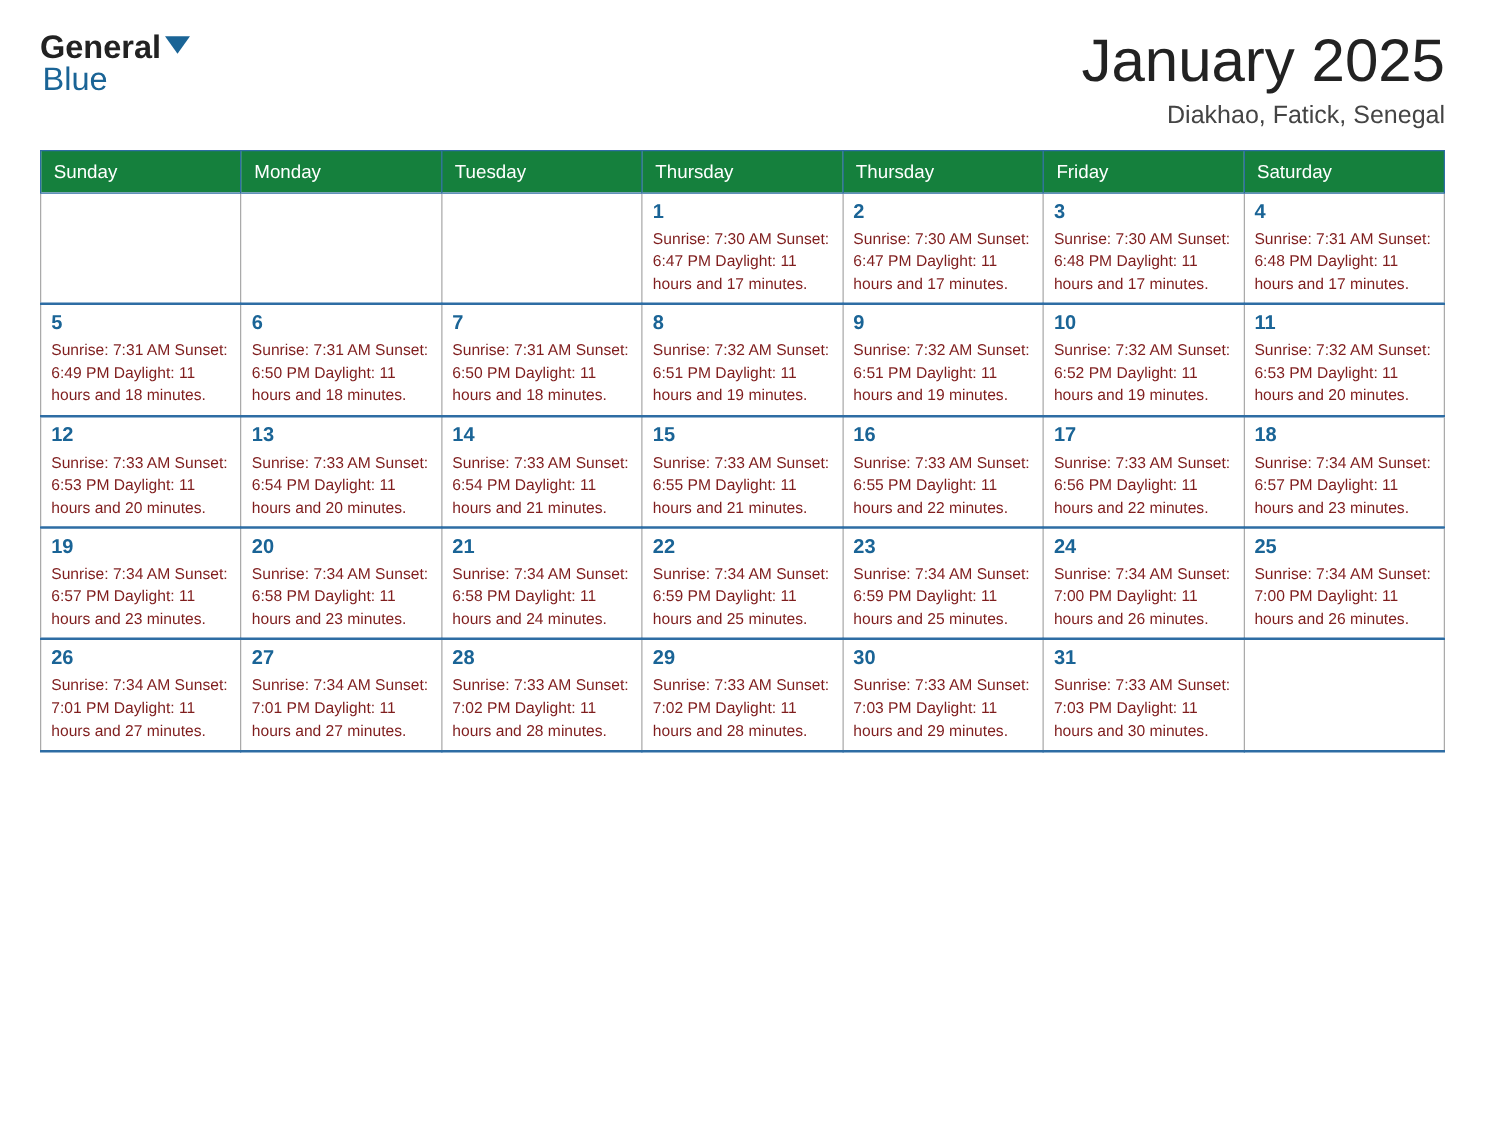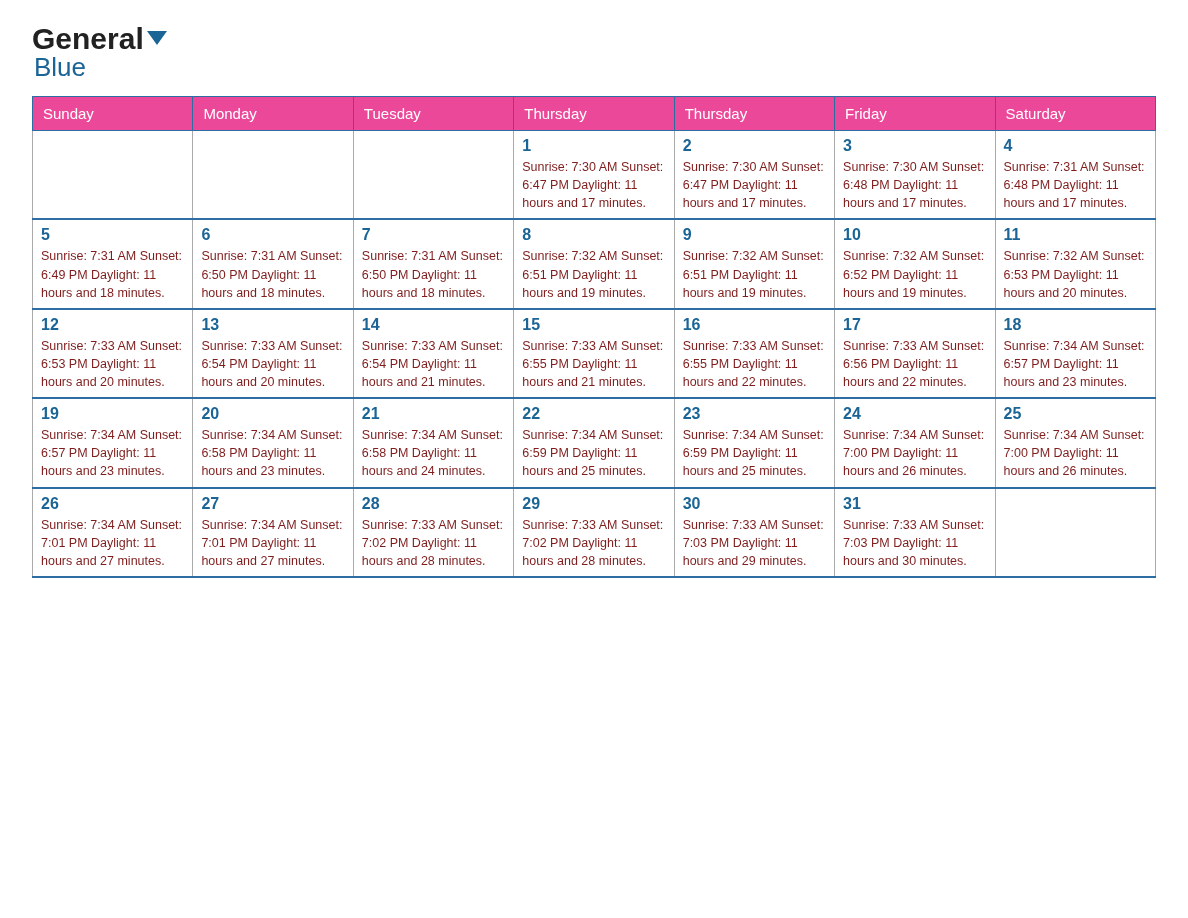--- a/index.html
+++ b/index.html
@@ -15,21 +15,21 @@
       justify-content: space-between;
       align-items: flex-start;
       margin-bottom: 16px;
     }
     .logo {
       display: flex;
       flex-direction: column;
       line-height: 1;
     }
     .logo-text-general {
-      font-size: 30px;
+      font-size: 26px;
       font-weight: bold;
       color: #222;
       display: flex;
       align-items: center;
     }
     .logo-arrow {
       display: inline-block;
       width: 0;
       height: 0;
       border-left: 10px solid transparent;
@@ -56,21 +56,21 @@
     .calendar-subtitle {
       font-size: 20px;
       color: #444;
       margin-top: 4px;
     }
     .calendar-table {
       width: 100%;
       border-collapse: collapse;
     }
     .calendar-table thead tr th {
-      background-color: #ec4899;
+      background-color: #15803d;
       color: #fff;
       font-size: 15px;
       font-weight: normal;
       padding: 8px 10px;
       border: 1px solid #2e6da4;
       text-align: left;
     }
     .calendar-table tbody tr td {
       border: 1px solid #aaa;
       vertical-align: top;
@@ -102,20 +102,24 @@
 </head>
 <body>
 
 <div class="header-row">
   <div class="logo">
     <div class="logo-text-general">
       <span>General</span>
         <span class="logo-arrow"></span>
     </div>
     <span class="logo-text-blue">Blue</span>
+  </div>
+  <div class="title-block">
+    <div class="calendar-title">January 2025</div>
+    <div class="calendar-subtitle">Diakhao, Fatick, Senegal</div>
   </div>
 </div>
 
 <table class="calendar-table">
   <thead>
     <tr>
     <th>Sunday</th>
         <th>Monday</th>
         <th>Tuesday</th>
         <th>Thursday</th>

